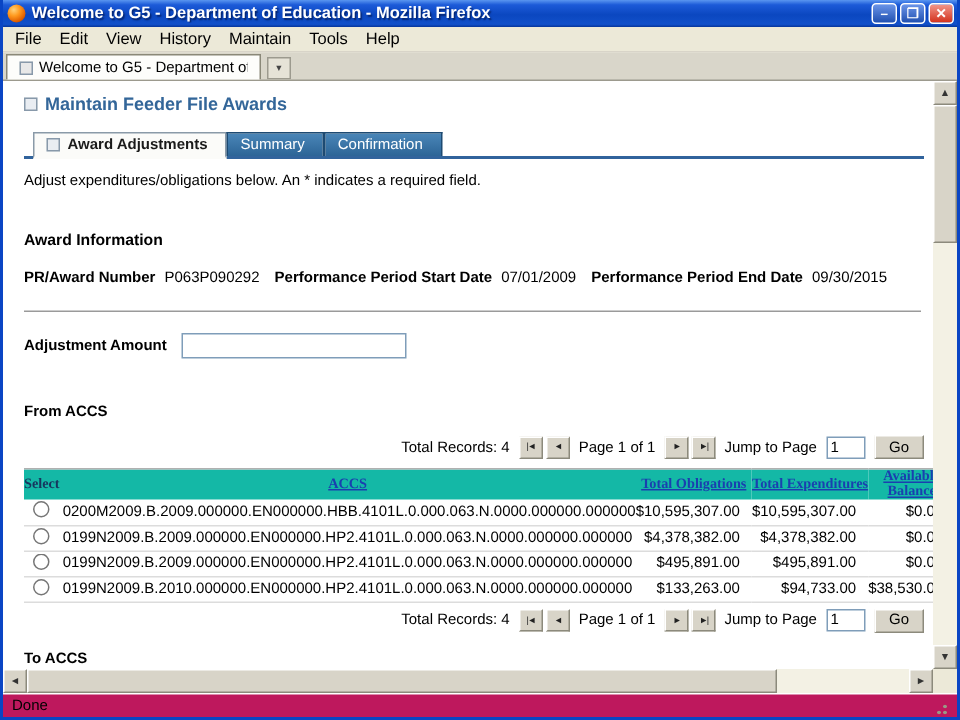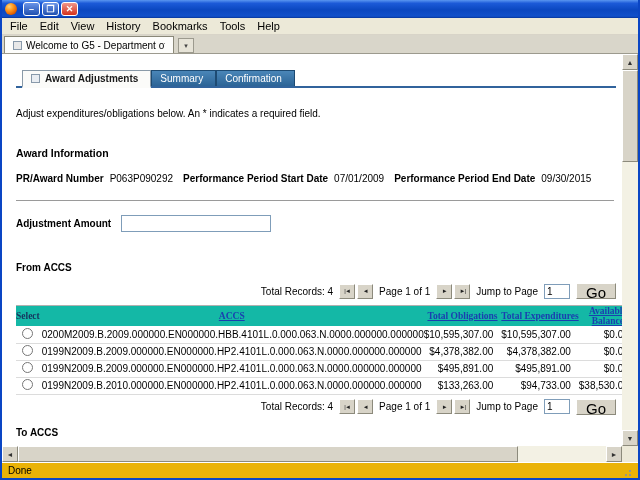--- a/index.html
+++ b/index.html
@@ -50,21 +50,21 @@
   .vthumb { position:absolute; top:0; left:0; right:0; height:92px; background:#d8d4c8;
     border:1px solid; border-color:#ffffff #8c8a7c #8c8a7c #ffffff; }
 
   .hscroll-row { height:16px; flex:0 0 16px; display:flex; }
   .htrack { flex:1; position:relative; background:#f3f1e4; }
   .hthumb { position:absolute; top:0; bottom:0; left:0; width:500px; background:#d8d4c8;
     border:1px solid; border-color:#ffffff #8c8a7c #8c8a7c #ffffff; }
   .sb-corner { width:16px; flex:0 0 16px; background:#ece9d8; }
 
   
-  .statusbar { height:16px; flex:0 0 16px; background:#eab308; border-top:1px solid #fff;
+  .statusbar { height:16px; flex:0 0 16px; background:#be185d; border-top:1px solid #fff;
     display:flex; align-items:center; font-size:10px; color:#000; padding:0 6px; }
   .statusbar .grip { margin-left:auto; width:12px; height:12px;
     background:
       radial-gradient(circle at 10px 10px, #9a9785 1px, transparent 1.4px),
       radial-gradient(circle at 6px 10px, #9a9785 1px, transparent 1.4px),
       radial-gradient(circle at 10px 6px, #9a9785 1px, transparent 1.4px); }
 
   
   .page-inner { padding:4px 6px 0 14px; }
 
@@ -73,21 +73,21 @@
   .sq-icon { width:9px; height:9px; border:1px solid #8899aa; background:#e9edf2; flex:0 0 9px; }
 
   .app-tabs { display:flex; gap:0; margin-top:12px; padding-left:6px;
     border-bottom:2px solid #31639c; align-items:flex-end; }
   .app-tab { font-size:10px; padding:2px 12px 2px 8px; display:flex; align-items:center; gap:5px; }
   .app-tab.active { background:#fbfbf9; border:1px solid #8a9aa8; border-bottom:2px solid #fbfbf9;
     margin-bottom:-2px; color:#1a1a1a; font-weight:bold; }
   .app-tab.inactive { background:linear-gradient(180deg,#4a86b8,#2c6496); color:#fff;
     border:1px solid #1d4a72; border-bottom:none; }
 
-  .instructions { margin-top:20px; font-size:10px; }
+  .instructions { margin-top:9px; font-size:10px; }
   .section-head { margin-top:28px; font-size:10.5px; font-weight:bold; }
   .fields-row { margin-top:14px; font-size:10px; display:flex; flex-wrap:nowrap; }
   .fields-row b { margin-right:6px; white-space:nowrap; }
   .fields-row span.val { margin-right:10px; white-space:nowrap; }
   .rule { margin-top:16px; border-top:1px solid #9a9a9a; margin-right:2px; }
 
   .adj-row { margin-top:14px; display:flex; align-items:center; gap:10px; }
   .adj-row label { font-weight:bold; font-size:10px; }
   .text-input { width:150px; height:17px; border:1px solid #7f9db9; font-size:10px; padding:0 2px;
     font-family:"Liberation Sans", sans-serif; }
@@ -96,68 +96,73 @@
 
   .pagination { margin-top:10px; width:600px; display:flex; justify-content:flex-end;
     align-items:center; gap:6px; font-size:10px; }
   .pg-group { display:flex; gap:2px; }
   .pg-btn { width:16px; height:15px; background:#d8d4c8; border:1px solid;
     border-color:#ffffff #8c8a7c #8c8a7c #ffffff; font-size:6px; color:#222;
     display:flex; align-items:center; justify-content:center; letter-spacing:-1px; }
   .jump-input { width:26px; height:15px; border:1px solid #7f9db9; font-size:10px; padding:0 2px;
     font-family:"Liberation Sans", sans-serif; }
   .go-btn { height:16px; padding:0 9px; background:#d8d4c8; border:1px solid;
-    border-color:#ffffff #8c8a7c #8c8a7c #ffffff; font-size:15px; }
+    border-color:#ffffff #8c8a7c #8c8a7c #ffffff; font-size:10px; }
 
   table.accs { width:600px; border-collapse:collapse; margin-top:6px; font-size:10px;
     border-top:1px solid #b0b0b0; border-bottom:1px solid #b0b0b0; }
   table.accs thead tr { background:#14b8a6; height:17px;font-family:Liberation Serif, serif; }
   table.accs th { font-size:9.5px; font-weight:bold; text-align:center; }
   th.hdr-link { color:#1a3faf; text-decoration:underline; }
   th.hdr-plain { color:#17355e; }
   table.accs tbody tr { height:17px; border-bottom:1px solid #dcdcdc; }
   td.sel { text-align:center; width:50px; }
   td.accs-val { font-size:10px; padding-left:2px; white-space:nowrap; width:310px; }
   td.money { text-align:right; padding-right:8px; white-space:nowrap; }
   input[type=radio] { width:11px; height:11px; }
 </style>
 </head>
 <body>
 
 <div class="window">
 
   <div class="titlebar">
     <span class="ff-icon"></span>
+    <span class="title">Welcome to G5 - Department of Education - Mozilla Firefox</span>
     <span class="tbtn">–</span>
     <span class="tbtn">❐</span>
     <span class="tbtn close">✕</span>
   </div>
 
   <div class="menubar">
     <span class="menu-item">File</span>
     <span class="menu-item">Edit</span>
     <span class="menu-item">View</span>
     <span class="menu-item">History</span>
-    <span class="menu-item">Bookmarks</span>
+    <span class="menu-item">Maintain</span>
     <span class="menu-item">Tools</span>
     <span class="menu-item">Help</span>
   </div>
 
   <div class="tabstrip">
     <div class="btab">
       <span class="favicon"></span>
       <span class="btab-label">Welcome to G5 - Department of Edu...</span>
     </div>
     <div class="tablist-btn">▾</div>
   </div>
 
   <div class="content-row">
     <div class="page">
       <div class="page-inner">
 
+        <div class="page-heading">
+          <span class="sq-icon"></span>
+          <span>Maintain Feeder File Awards</span>
+        </div>
 
         <div class="app-tabs">
           <div class="app-tab active">
             <span class="sq-icon"></span>
             <span>Award Adjustments</span>
           </div>
           <div class="app-tab inactive">
             <span>Summary</span>
           </div>
           <div class="app-tab inactive">

